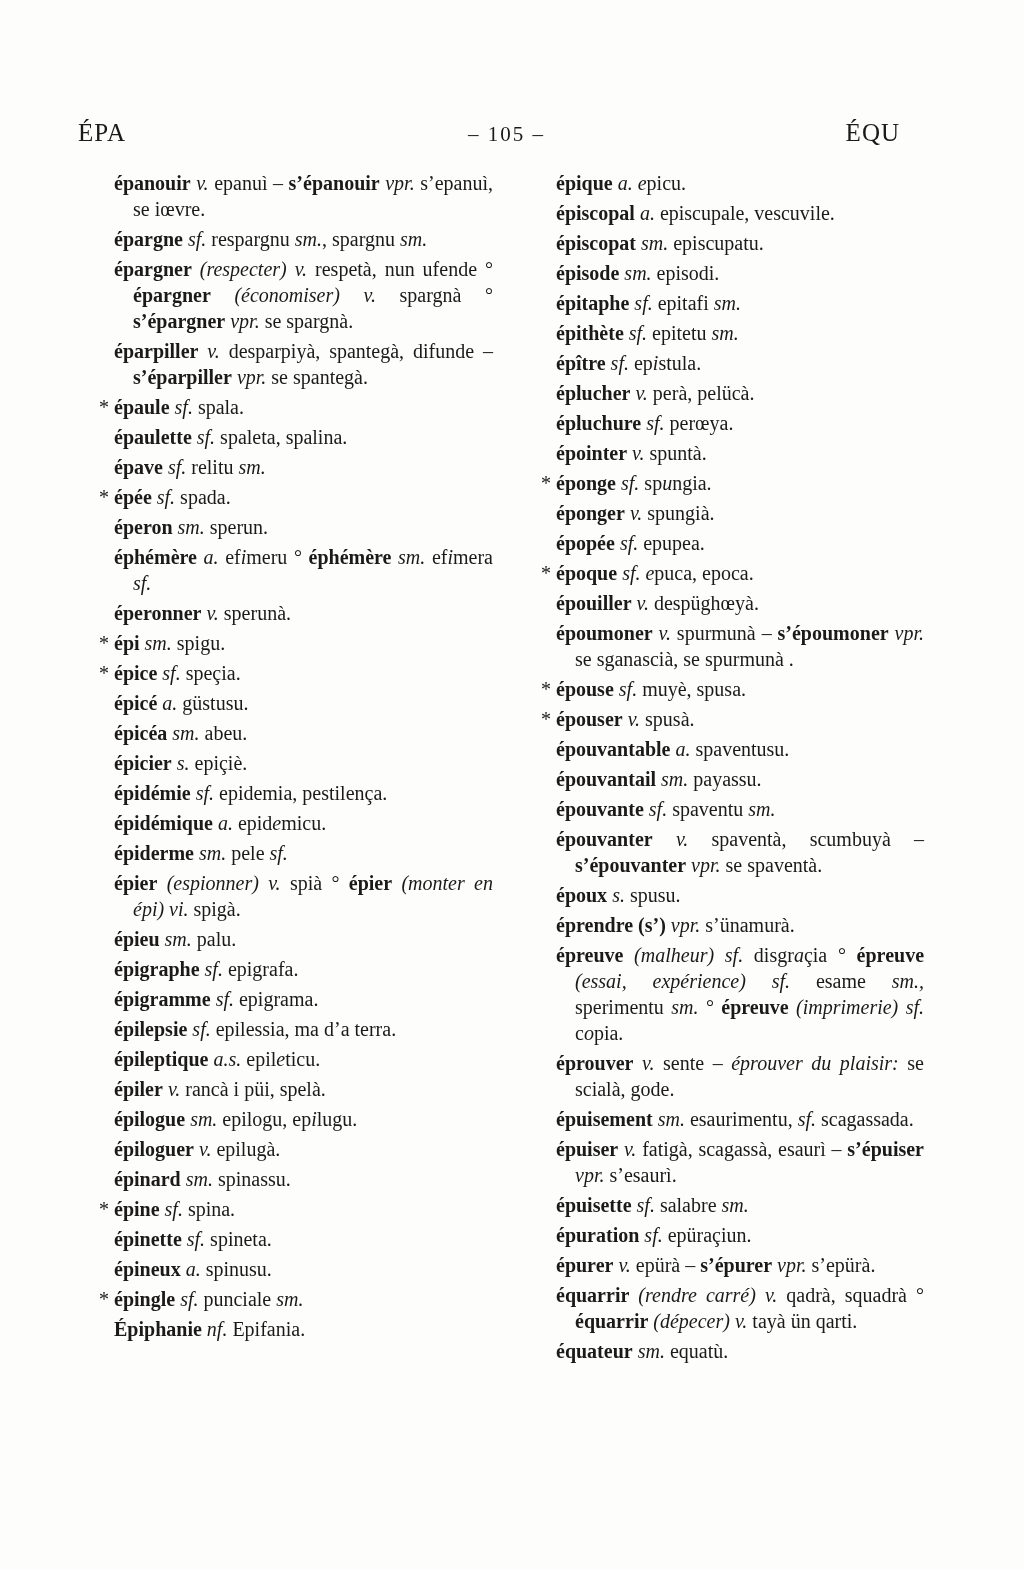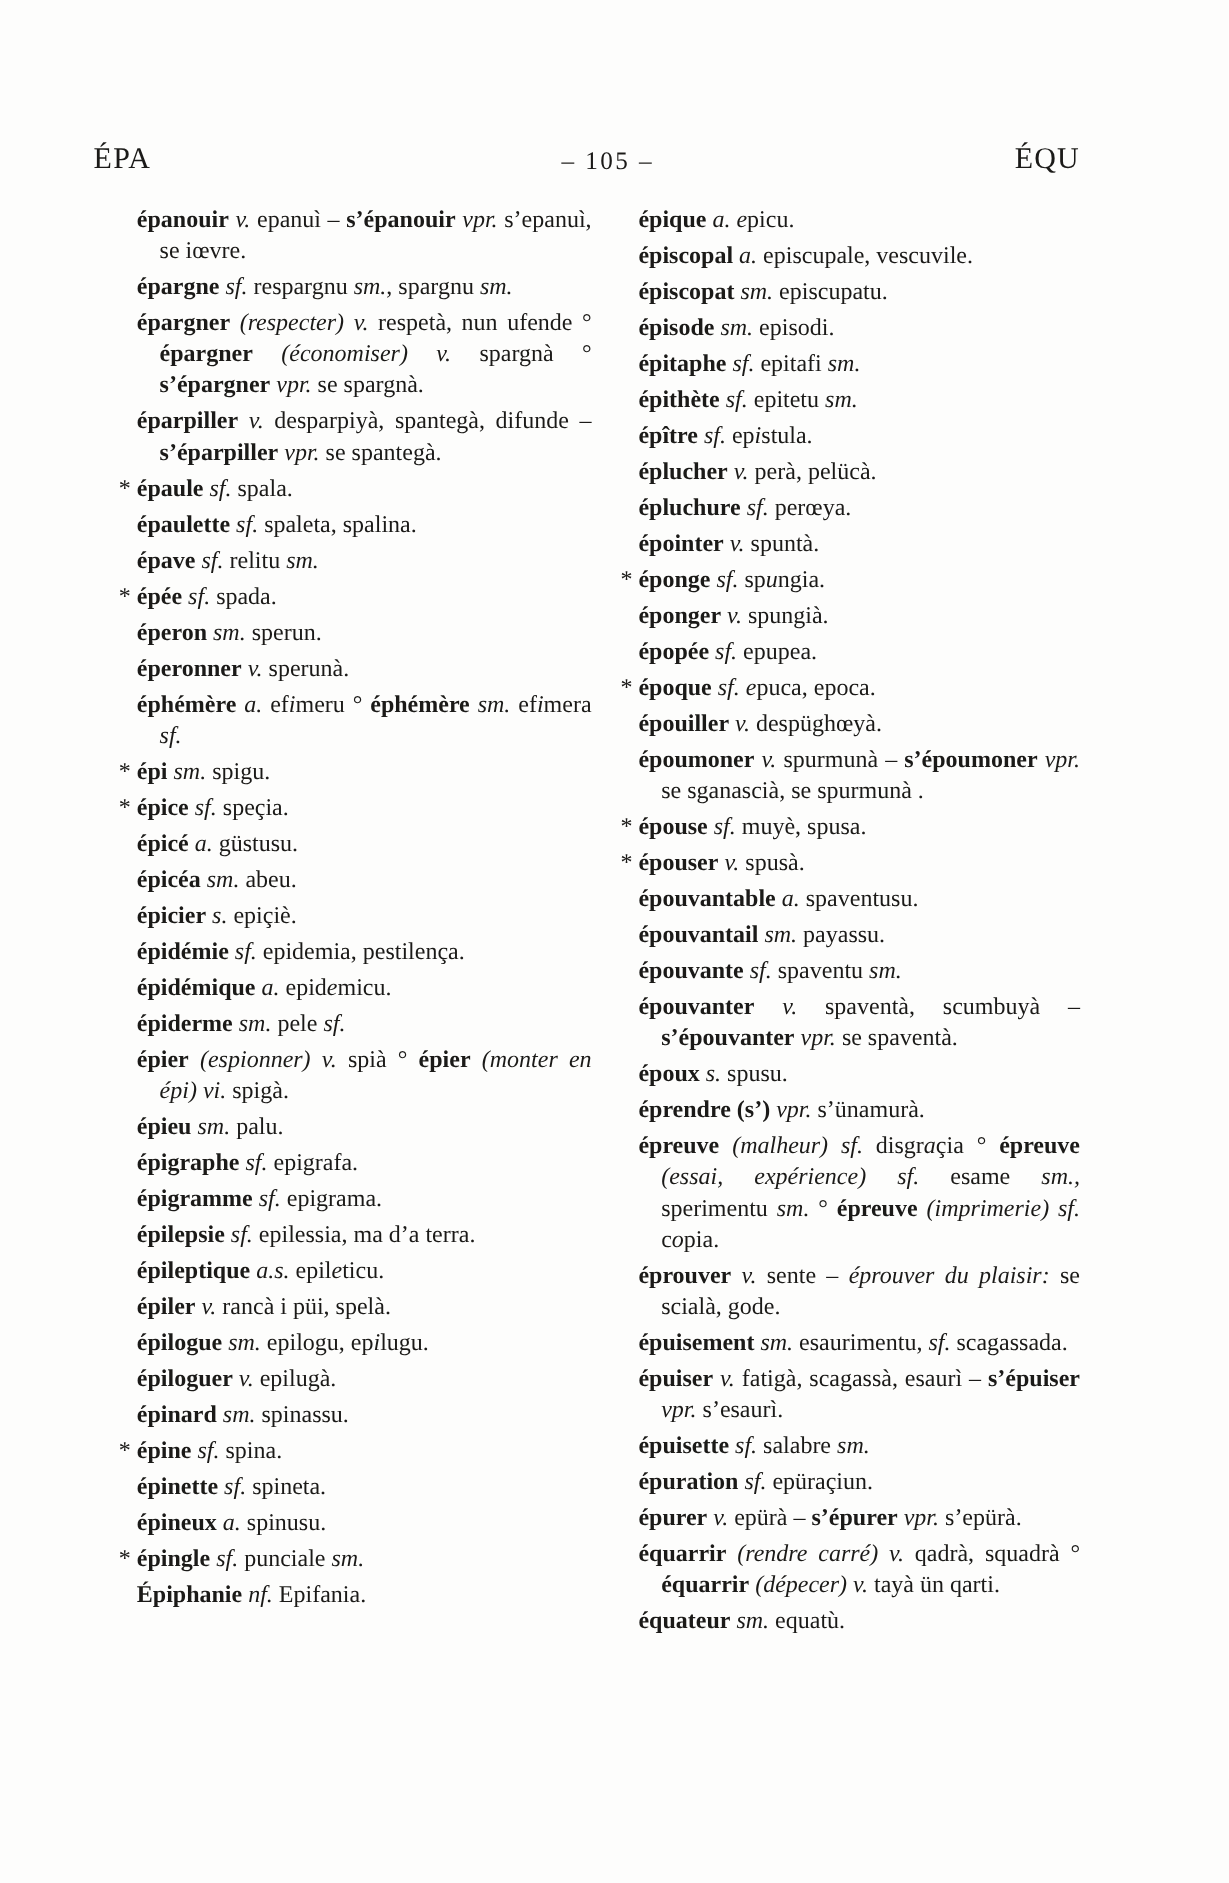--- a/index.html
+++ b/index.html
@@ -42,21 +42,21 @@
   .columns {
     position: absolute;
     top: 170px;
     left: 99px;
     display: flex;
   }
   .col {
     display: block;
   }
   .col-left  { width: 394px; margin-right: 24px; }
-  .col-right { width: 383px; }
+  .col-right { width: 383px; margin-left: 24px; }
   .entry {
     position: relative;
     margin: 0 0 4px 15px;
     padding-left: 19px;
     text-indent: -19px;
     font-size: 20px;
     line-height: 26px;
     text-align: justify;
   }
   .star {
@@ -83,22 +83,22 @@
     <section class="col col-left" id="col-left">
         <div class="entry"><span class="b">épanouir</span><span class="i"> v.</span><span class="n"> epanuì – </span><span class="b">s’épanouir</span><span class="i"> vpr.</span><span class="n"> s’epanuì, se iœvre.</span></div>
         <div class="entry"><span class="b">épargne</span><span class="i"> sf.</span><span class="n"> respargnu </span><span class="i">sm.</span><span class="n">, spargnu </span><span class="i">sm.</span></div>
         <div class="entry"><span class="b">épargner</span><span class="i"> (respecter) v.</span><span class="n"> respetà, nun ufende ° </span><span class="b">épargner</span><span class="i"> (économiser) v.</span><span class="n"> spargnà ° </span><span class="b">s’épargner</span><span class="i"> vpr.</span><span class="n"> se spargnà.</span></div>
         <div class="entry"><span class="b">éparpiller</span><span class="i"> v.</span><span class="n"> desparpiyà, spantegà, difunde – </span><span class="b">s’éparpiller</span><span class="i"> vpr.</span><span class="n"> se spantegà.</span></div>
         <div class="entry"><span class="star">*</span><span class="b">épaule</span><span class="i"> sf.</span><span class="n"> spala.</span></div>
         <div class="entry"><span class="b">épaulette</span><span class="i"> sf.</span><span class="n"> spaleta, spalina.</span></div>
         <div class="entry"><span class="b">épave</span><span class="i"> sf.</span><span class="n"> relitu </span><span class="i">sm.</span></div>
         <div class="entry"><span class="star">*</span><span class="b">épée</span><span class="i"> sf.</span><span class="n"> spada.</span></div>
         <div class="entry"><span class="b">éperon</span><span class="i"> sm.</span><span class="n"> sperun.</span></div>
+        <div class="entry"><span class="b">éphémère</span><span class="i"> a.</span><span class="n"> ef</span><span class="i">i</span><span class="n">meru ° </span><span class="b">éphémère</span><span class="i"> sm.</span><span class="n"> ef</span><span class="i">i</span><span class="n">mera </span><span class="i">sf.</span></div>
         <div class="entry"><span class="b">éperonner</span><span class="i"> v.</span><span class="n"> sperunà.</span></div>
-        <div class="entry"><span class="b">éphémère</span><span class="i"> a.</span><span class="n"> ef</span><span class="i">i</span><span class="n">meru ° </span><span class="b">éphémère</span><span class="i"> sm.</span><span class="n"> ef</span><span class="i">i</span><span class="n">mera </span><span class="i">sf.</span></div>
         <div class="entry"><span class="star">*</span><span class="b">épi</span><span class="i"> sm.</span><span class="n"> spigu.</span></div>
         <div class="entry"><span class="star">*</span><span class="b">épice</span><span class="i"> sf.</span><span class="n"> speçia.</span></div>
         <div class="entry"><span class="b">épicé</span><span class="i"> a.</span><span class="n"> güstusu.</span></div>
         <div class="entry"><span class="b">épicéa</span><span class="i"> sm.</span><span class="n"> abeu.</span></div>
         <div class="entry"><span class="b">épicier</span><span class="i"> s.</span><span class="n"> epiçiè.</span></div>
         <div class="entry"><span class="b">épidémie</span><span class="i"> sf.</span><span class="n"> epidemia, pestilença.</span></div>
         <div class="entry"><span class="b">épidémique</span><span class="i"> a.</span><span class="n"> epid</span><span class="i">e</span><span class="n">micu.</span></div>
         <div class="entry"><span class="b">épiderme</span><span class="i"> sm.</span><span class="n"> pele </span><span class="i">sf.</span></div>
         <div class="entry"><span class="b">épier</span><span class="i"> (espionner) v.</span><span class="n"> spià ° </span><span class="b">épier</span><span class="i"> (monter en épi) vi.</span><span class="n"> spigà.</span></div>
         <div class="entry"><span class="b">épieu</span><span class="i"> sm.</span><span class="n"> palu.</span></div>

